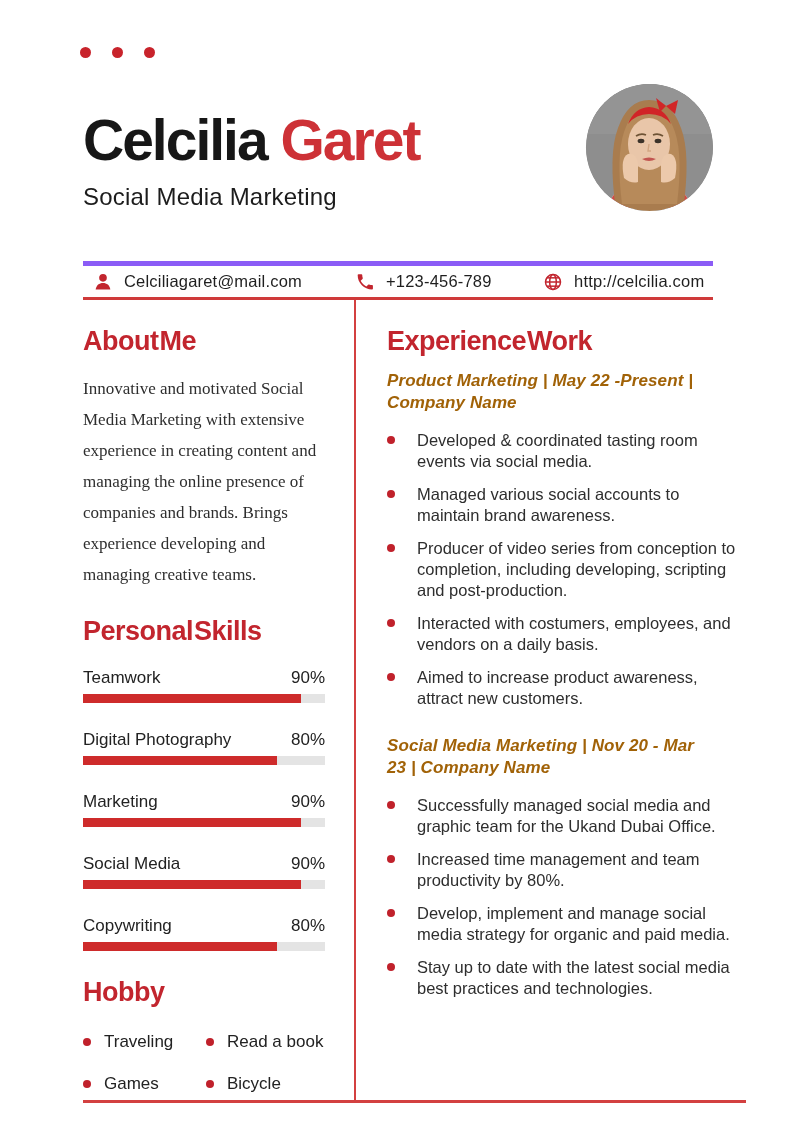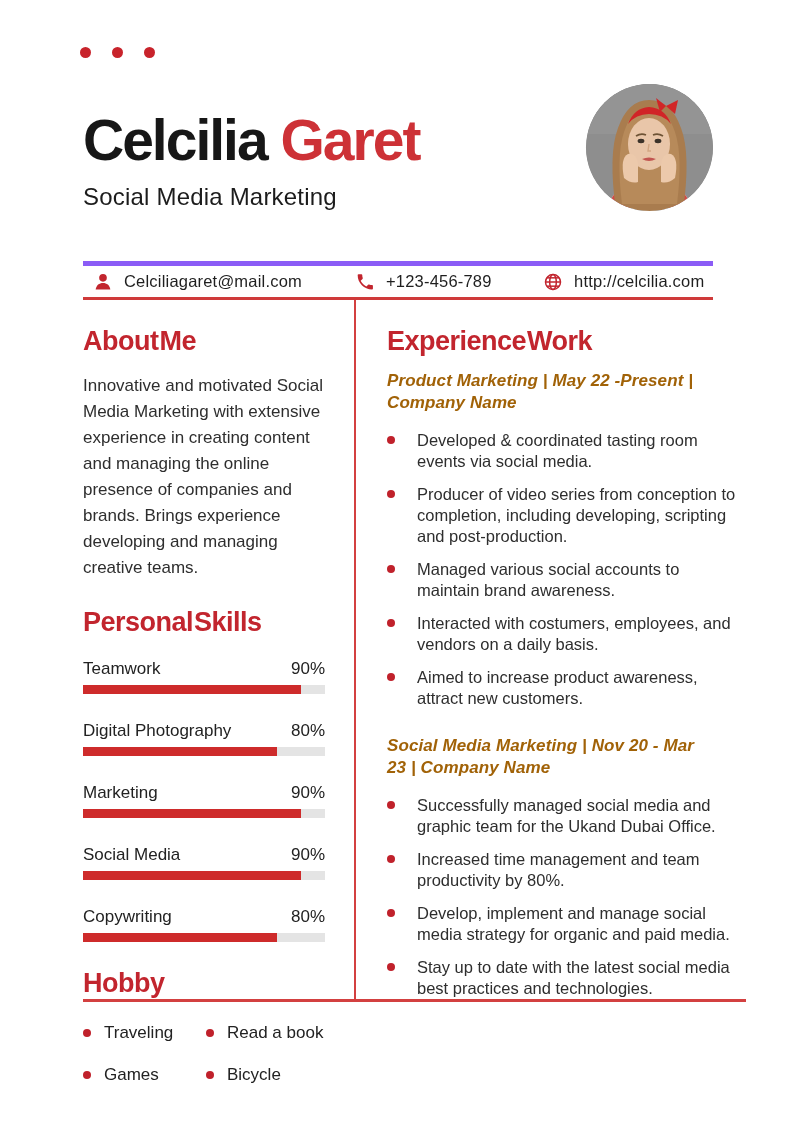--- a/index.html
+++ b/index.html
@@ -37,33 +37,33 @@
   }
   .c-item{display:flex;align-items:center;gap:11px;font-size:16.5px;color:#1f1f1f;letter-spacing:0.2px;}
   .c-item.email{flex:0 0 272px;padding-left:10px;box-sizing:border-box;}
   .c-item.phone{flex:0 0 188px;}
   .c-icon{width:20px;height:20px;display:inline-flex;flex-shrink:0;}
   .c-icon svg{width:100%;height:100%;}
 
   
   .main{
     margin:0 47px 0 83px;
-    height:702px;box-sizing:border-box;
+    height:803px;box-sizing:border-box;
     display:flex;
     border-bottom:3px solid #d34040;
   }
   .col-left{width:242px;padding-right:29px;border-right:2px solid #d34040;}
   .col-right{flex:1;padding-left:31px;}
 
   h2.section{
     margin:28px 0 0 0;
     font-size:27px;font-weight:700;line-height:1.0;
     color:#c2252e;letter-spacing:-0.5px;word-spacing:-6px;
   }
-  .about-text{margin:18px 0 0 0;font-size:17px;line-height:26px;color:#2e2e2e;}
+  .about-text{margin:18px 0 0 0;font-size:17px;line-height:31px;color:#2e2e2e;font-family:Liberation Serif, serif;}
 
   
   .skills-list{margin-top:22px;}
   .skill + .skill{margin-top:26px;}
   .skill-top{display:flex;justify-content:space-between;font-size:17px;color:#222;line-height:22px;}
   .bar{margin-top:5px;height:9px;background:#e4e4e4;}
   .bar-fill{height:100%;background:#ce2b2b;}
 
   
   .hobby-list{margin-top:26px;display:grid;grid-template-columns:123px auto;row-gap:22px;}
@@ -249,25 +249,25 @@
 
       <div class="job">
         <h3 class="job-title">Product Marketing | May 22 -Present | Company Name</h3>
         <ul class="bullets">
           <li>
               <span class="bullet-dot"></span>
               <span>Developed &amp; coordinated tasting room events via social media.</span>
             </li>
           <li>
               <span class="bullet-dot"></span>
+              <span>Managed various social accounts to maintain brand awareness.</span>
+            </li>
+          <li>
+              <span class="bullet-dot"></span>
               <span>Producer of video series from conception to completion, including developing, scripting and post-production.</span>
-            </li>
-          <li>
-              <span class="bullet-dot"></span>
-              <span>Managed various social accounts to maintain brand awareness.</span>
             </li>
           <li>
               <span class="bullet-dot"></span>
               <span>Interacted with costumers, employees, and vendors on a daily basis.</span>
             </li>
           <li>
               <span class="bullet-dot"></span>
               <span>Aimed to increase product awareness, attract new customers.</span>
             </li>
         </ul>

